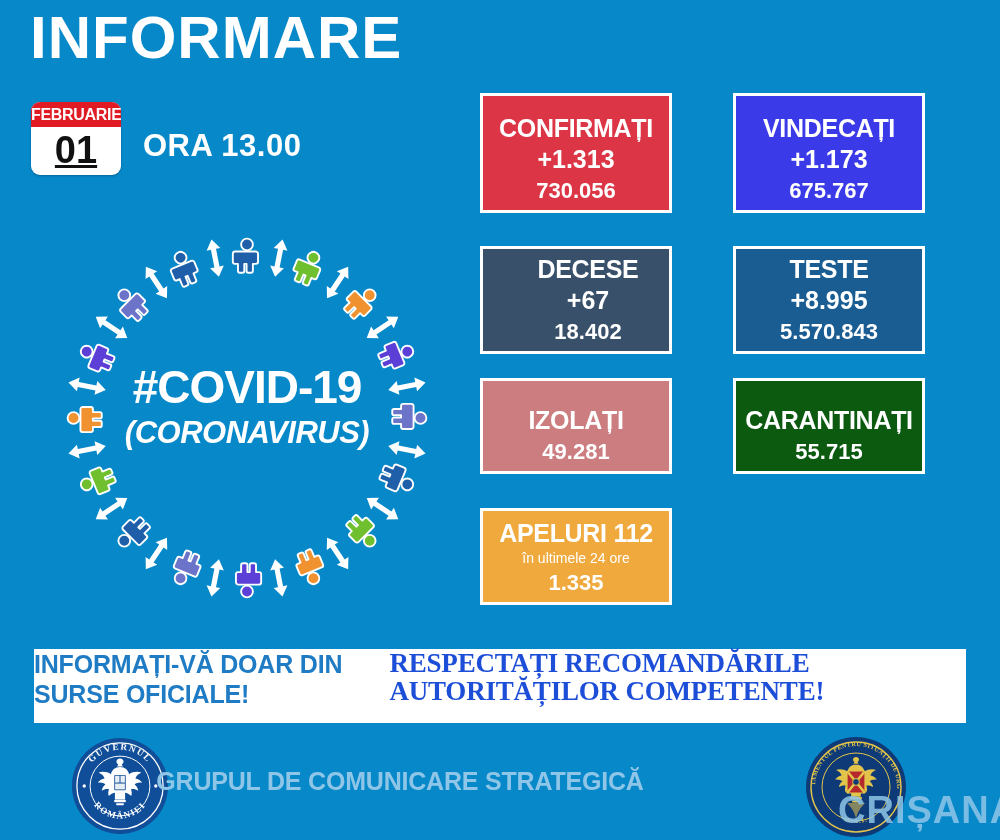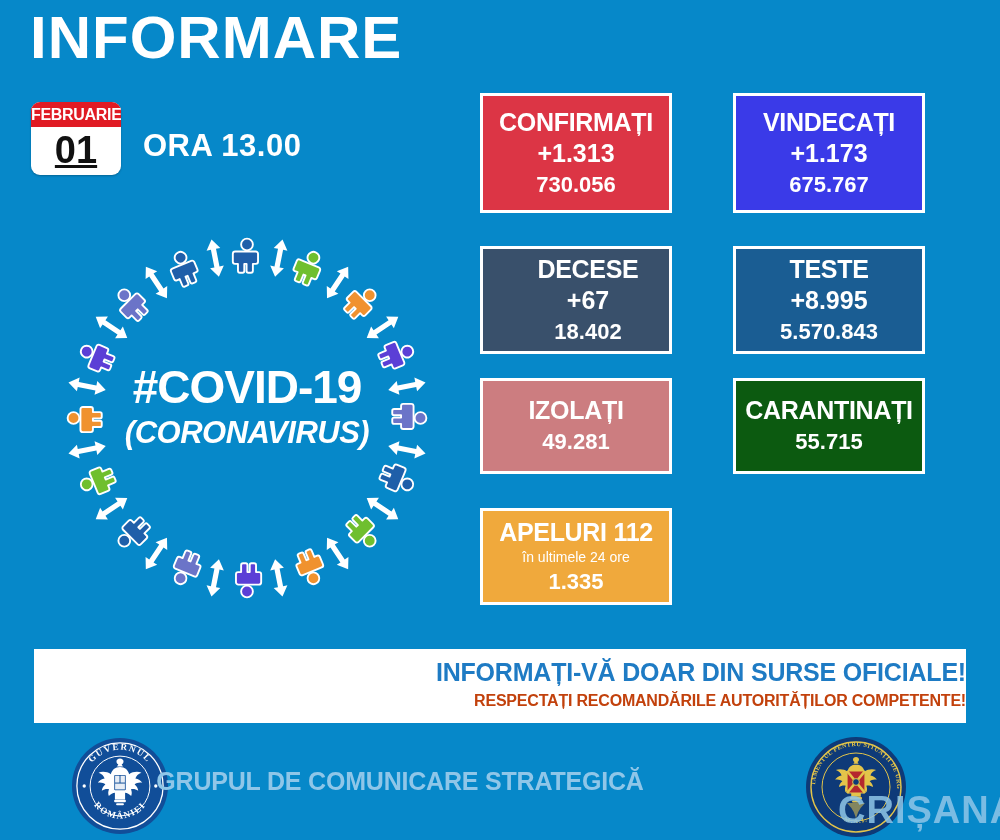--- a/index.html
+++ b/index.html
@@ -55,48 +55,48 @@
   }
   #covid-main { font-size:46px; font-weight:bold; letter-spacing:-1px; line-height:50px; }
   #covid-sub  { font-size:31px; font-weight:bold; letter-spacing:-0.5px; line-height:42px;font-style:italic; }
 
   
   .stat {
     position:absolute;
     border:3px solid #FFFFFF;
     color:#FFFFFF;
     text-align:center;
-    display:flex; flex-direction:column; justify-content:center;
+    display:flex; flex-direction:column; justify-content:flex-end;
     padding:4px 2px;
   }
   .stat .label { font-size:25px; font-weight:bold; line-height:31px; letter-spacing:-0.3px; }
   .stat .delta { font-size:25px; font-weight:bold; line-height:31px; }
   .stat .total { font-size:22px; font-weight:bold; line-height:31px; }
   .stat .sub   { font-size:14px; font-weight:normal; line-height:18px; }
 
   #box-confirmati { left:480px; top:93px;  width:192px; height:120px; background:#DC3545; }
   #box-vindecati  { left:733px; top:93px;  width:192px; height:120px; background:#3A3AE8; }
   #box-decese     { left:480px; top:246px; width:192px; height:108px; background:#39506B;padding-left:26px; }
   #box-teste      { left:733px; top:246px; width:192px; height:108px; background:#1A5D93; }
   #box-izolati    { left:480px; top:378px; width:192px; height:96px;  background:#CC7D80; }
   #box-carantinati{ left:733px; top:378px; width:192px; height:96px;  background:#0C5A10; }
   #box-apeluri    { left:480px; top:508px; width:192px; height:97px;  background:#F0A93C; }
 
   
   #banner {
     position:absolute; left:34px; top:649px;
     width:932px; height:74px;
     background:#FFFFFF;
-    display:flex; flex-direction:column; justify-content:center; align-items:flex-end;
+    display:flex; flex-direction:row; justify-content:center; align-items:flex-start;
   }
   #banner-l1 {
     color:#1E7BC4; font-size:25px; font-weight:bold; letter-spacing:-0.2px; line-height:30px;
   }
   #banner-l2 {
-    color:#c2410c; font-size:16px; font-weight:bold; letter-spacing:-0.2px; line-height:28px;
+    color:#1d4ed8; font-size:27px; font-weight:bold; letter-spacing:-0.2px; line-height:28px;font-family:Liberation Serif, serif;
   }
 
   
   #footer-text {
     position:absolute; left:0; top:767px; width:800px;
     text-align:center;
     color:#8FC6E8; font-size:25px; font-weight:bold; letter-spacing:-0.2px;
   }
   #logo-gov  { position:absolute; left:71px;  top:737px; width:98px; height:98px; }
   #logo-dsu  { position:absolute; left:806px; top:735px; width:100px; height:105px; }

